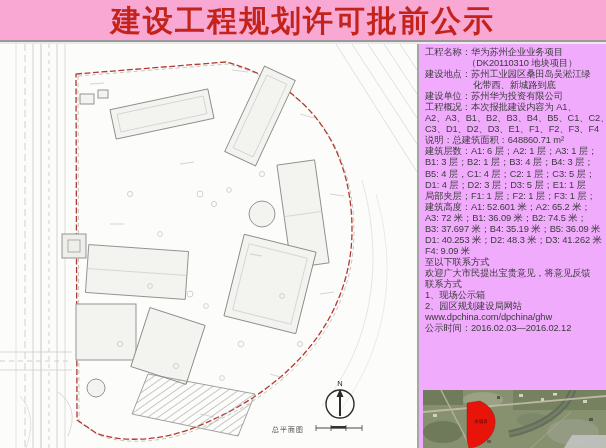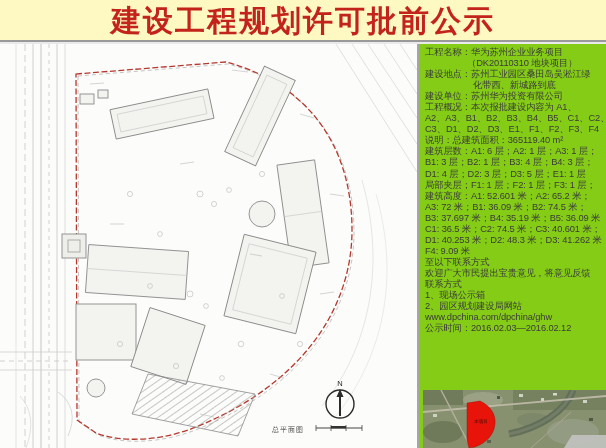--- a/index.html
+++ b/index.html
@@ -10,40 +10,40 @@
     position:relative;
     overflow:hidden;
   }
   .page { position:absolute; inset:0; background:#fff; }
 
   
   .title-bar {
     position:absolute; top:0; left:0; right:0; height:42px;
     border-bottom:2px solid #9a9a9a;
     box-shadow:0 3px 0 rgba(220,220,220,.6);
-    text-align:center; background:#fef9c3;
+    text-align:center; background:#f9a8d4;
   }
   .title-bar h1 {
     font-size:30px; font-weight:bold; color:#c2241b;
     letter-spacing:2px; line-height:41px; white-space:nowrap;
   }
 
   
   .plan-area {
     position:absolute; top:44px; left:0; width:417px; height:404px;
     background:#fcfcfb;
   }
   .plan-area svg { display:block; }
 
   
   .info-panel {
     position:absolute; top:44px; left:417px; width:189px; height:404px;
     border-left:2px solid #a5a5a5;
     padding:3px 2px 0 6px;
-    color:#3b3b3b; background:#84cc16;
+    color:#3b3b3b; background:#f0abfc;
   }
   .info-line {
     font-size:9.3px; line-height:11.05px; white-space:nowrap;
     overflow:hidden; letter-spacing:-0.1px;
   }
   .info-line.indent1 { padding-left:42px; }
   .info-line.indent2 { padding-left:48px; }
 
   
   .sat-map {
@@ -212,29 +212,29 @@
 
   <div class="info-panel">
       <div class="info-line">工程名称：华为苏州企业业务项目</div>
       <div class="info-line indent1">（DK20110310 地块项目）</div>
       <div class="info-line">建设地点：苏州工业园区桑田岛吴淞江绿</div>
       <div class="info-line indent2">化带西、新城路到底</div>
       <div class="info-line">建设单位：苏州华为投资有限公司</div>
       <div class="info-line">工程概况：本次报批建设内容为 A1、</div>
       <div class="info-line">A2、A3、B1、B2、B3、B4、B5、C1、C2、</div>
       <div class="info-line">C3、D1、D2、D3、E1、F1、F2、F3、F4</div>
-      <div class="info-line">说明：总建筑面积：365119.40 m²</div>
+      <div class="info-line">说明：总建筑面积：648860.71 m²</div>
       <div class="info-line">建筑层数：A1: 6 层；A2: 1 层；A3: 1 层；</div>
       <div class="info-line">B1: 3 层；B2: 1 层；B3: 4 层；B4: 3 层；</div>
+      <div class="info-line">B5: 4 层，C1: 4 层；C2: 1 层；C3: 5 层；</div>
       <div class="info-line">D1: 4 层；D2: 3 层；D3: 5 层；E1: 1 层</div>
       <div class="info-line">局部夹层；F1: 1 层；F2: 1 层；F3: 1 层；</div>
       <div class="info-line">建筑高度：A1: 52.601 米；A2: 65.2 米；</div>
       <div class="info-line">A3: 72 米；B1: 36.09 米；B2: 74.5 米；</div>
       <div class="info-line">B3: 37.697 米；B4: 35.19 米；B5: 36.09 米；</div>
-      <div class="info-line">C1: 36.5 米；C2: 74.5 米；C3: 40.601 米；</div>
       <div class="info-line">D1: 40.253 米；D2: 48.3 米；D3: 41.262 米；</div>
       <div class="info-line">F4: 9.09 米</div>
       <div class="info-line">至以下联系方式</div>
       <div class="info-line">欢迎广大市民提出宝贵意见，将意见反馈</div>
       <div class="info-line">联系方式</div>
       <div class="info-line">1、现场公示箱</div>
       <div class="info-line">2、园区规划建设局网站</div>
       <div class="info-line">www.dpchina.com/dpchina/ghw</div>
       <div class="info-line">公示时间：2016.02.03—2016.02.12</div>
     </div>

